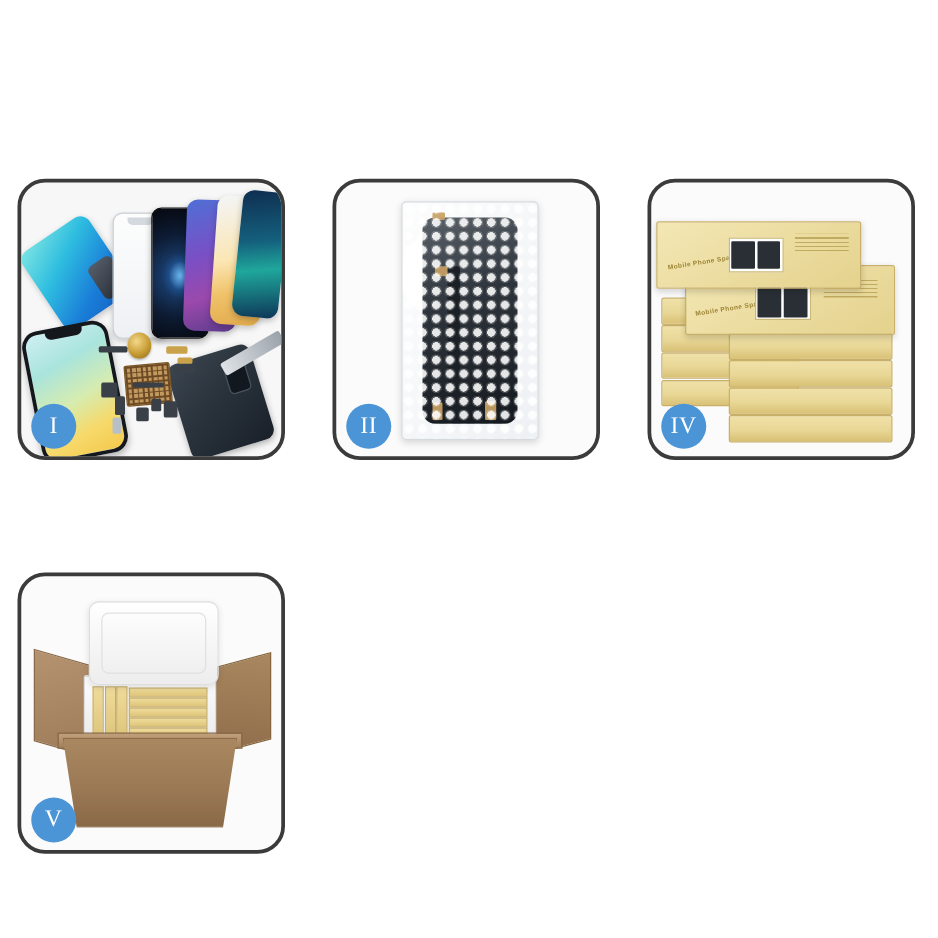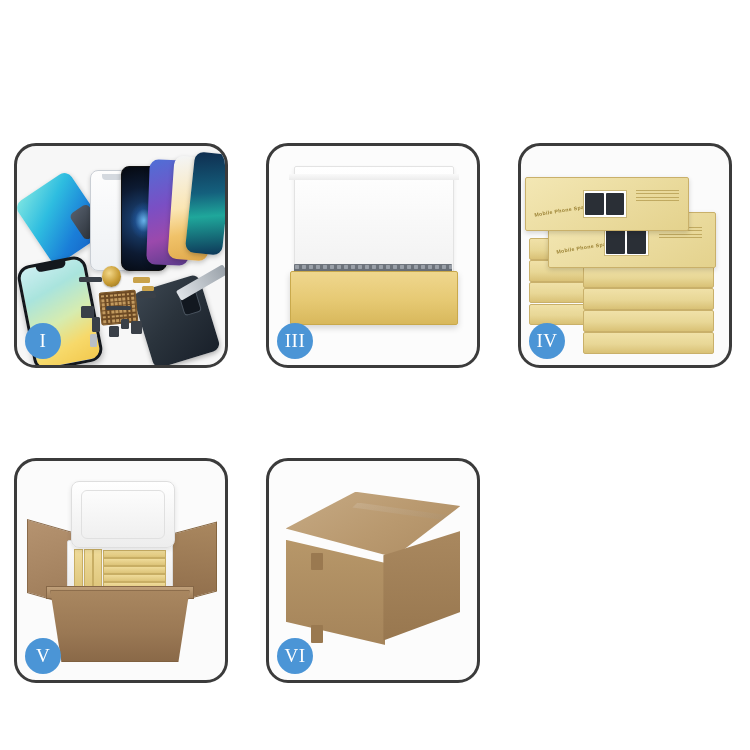--- a/index.html
+++ b/index.html
@@ -356,29 +356,36 @@
         <div class="bit" style="left:55%;top:80%;width:5%;height:6%;"></div>
         <div class="bit" style="left:44%;top:82%;width:5%;height:5%;"></div>
         <div class="bit light" style="left:35%;top:86%;width:3.5%;height:6%;"></div>
         <div class="bit" style="left:58%;top:67%;width:9%;height:2.4%;"></div>
         <div class="bit" style="left:43%;top:73%;width:12%;height:2%;"></div>
         <div class="tweezer"></div>
       </div>
       <div class="badge">I</div>
     </div>
 
-
-    <div class="panel p3">
+    <div class="panel p2">
       <div class="stage">
-        <div class="lid"></div>
-        <div class="foam"></div>
-        <div class="tray"></div>
+        <div class="bubblebag">
+          <div class="bw-part">
+            <div class="bw-flex"></div>
+          </div>
+          <div class="tape" style="left:22%;top:4%;width:9%;height:3%;"></div>
+          <div class="tape" style="left:24%;top:27%;width:9%;height:4%;"></div>
+          <div class="tape" style="left:22%;top:85%;width:8%;height:7%;"></div>
+          <div class="tape" style="left:61%;top:84%;width:8%;height:8%;"></div>
+          <div class="bubbles"></div>
+        </div>
       </div>
-      <div class="badge">III</div>
+      <div class="badge">II</div>
     </div>
+
 
     <div class="panel p4">
       <div class="stage">
 
         <div class="kbox" style="left:4%;top:72%;width:52%;height:9%;"></div>
         <div class="kbox" style="left:4%;top:62%;width:52%;height:9%;"></div>
         <div class="kbox" style="left:4%;top:52%;width:52%;height:9%;"></div>
         <div class="kbox" style="left:4%;top:42%;width:52%;height:9%;"></div>
 
         <div class="kbox" style="left:30%;top:85%;width:62%;height:9%;"></div>
@@ -421,26 +428,15 @@
           <div class="vbox" style="left:34%;top:58%;width:58%;height:11%;"></div>
           <div class="vbox" style="left:34%;top:72%;width:58%;height:11%;"></div>
         </div>
         <div class="cartonLip"></div>
         <div class="cartonBody"></div>
         <div class="foamLid"></div>
       </div>
       <div class="badge">V</div>
     </div>
 
-    <div class="panel p6">
-      <div class="stage">
-        <div class="c-top"></div>
-        <div class="c-front"></div>
-        <div class="c-side"></div>
-        <div class="c-seam"></div>
-        <div class="c-tab" style="left:20%;top:42%;width:6%;height:8%;"></div>
-        <div class="c-tab" style="left:20%;top:75%;width:6%;height:8%;"></div>
-      </div>
-      <div class="badge">VI</div>
-    </div>
 
   </div>
 </div>
 
 </body></html>

